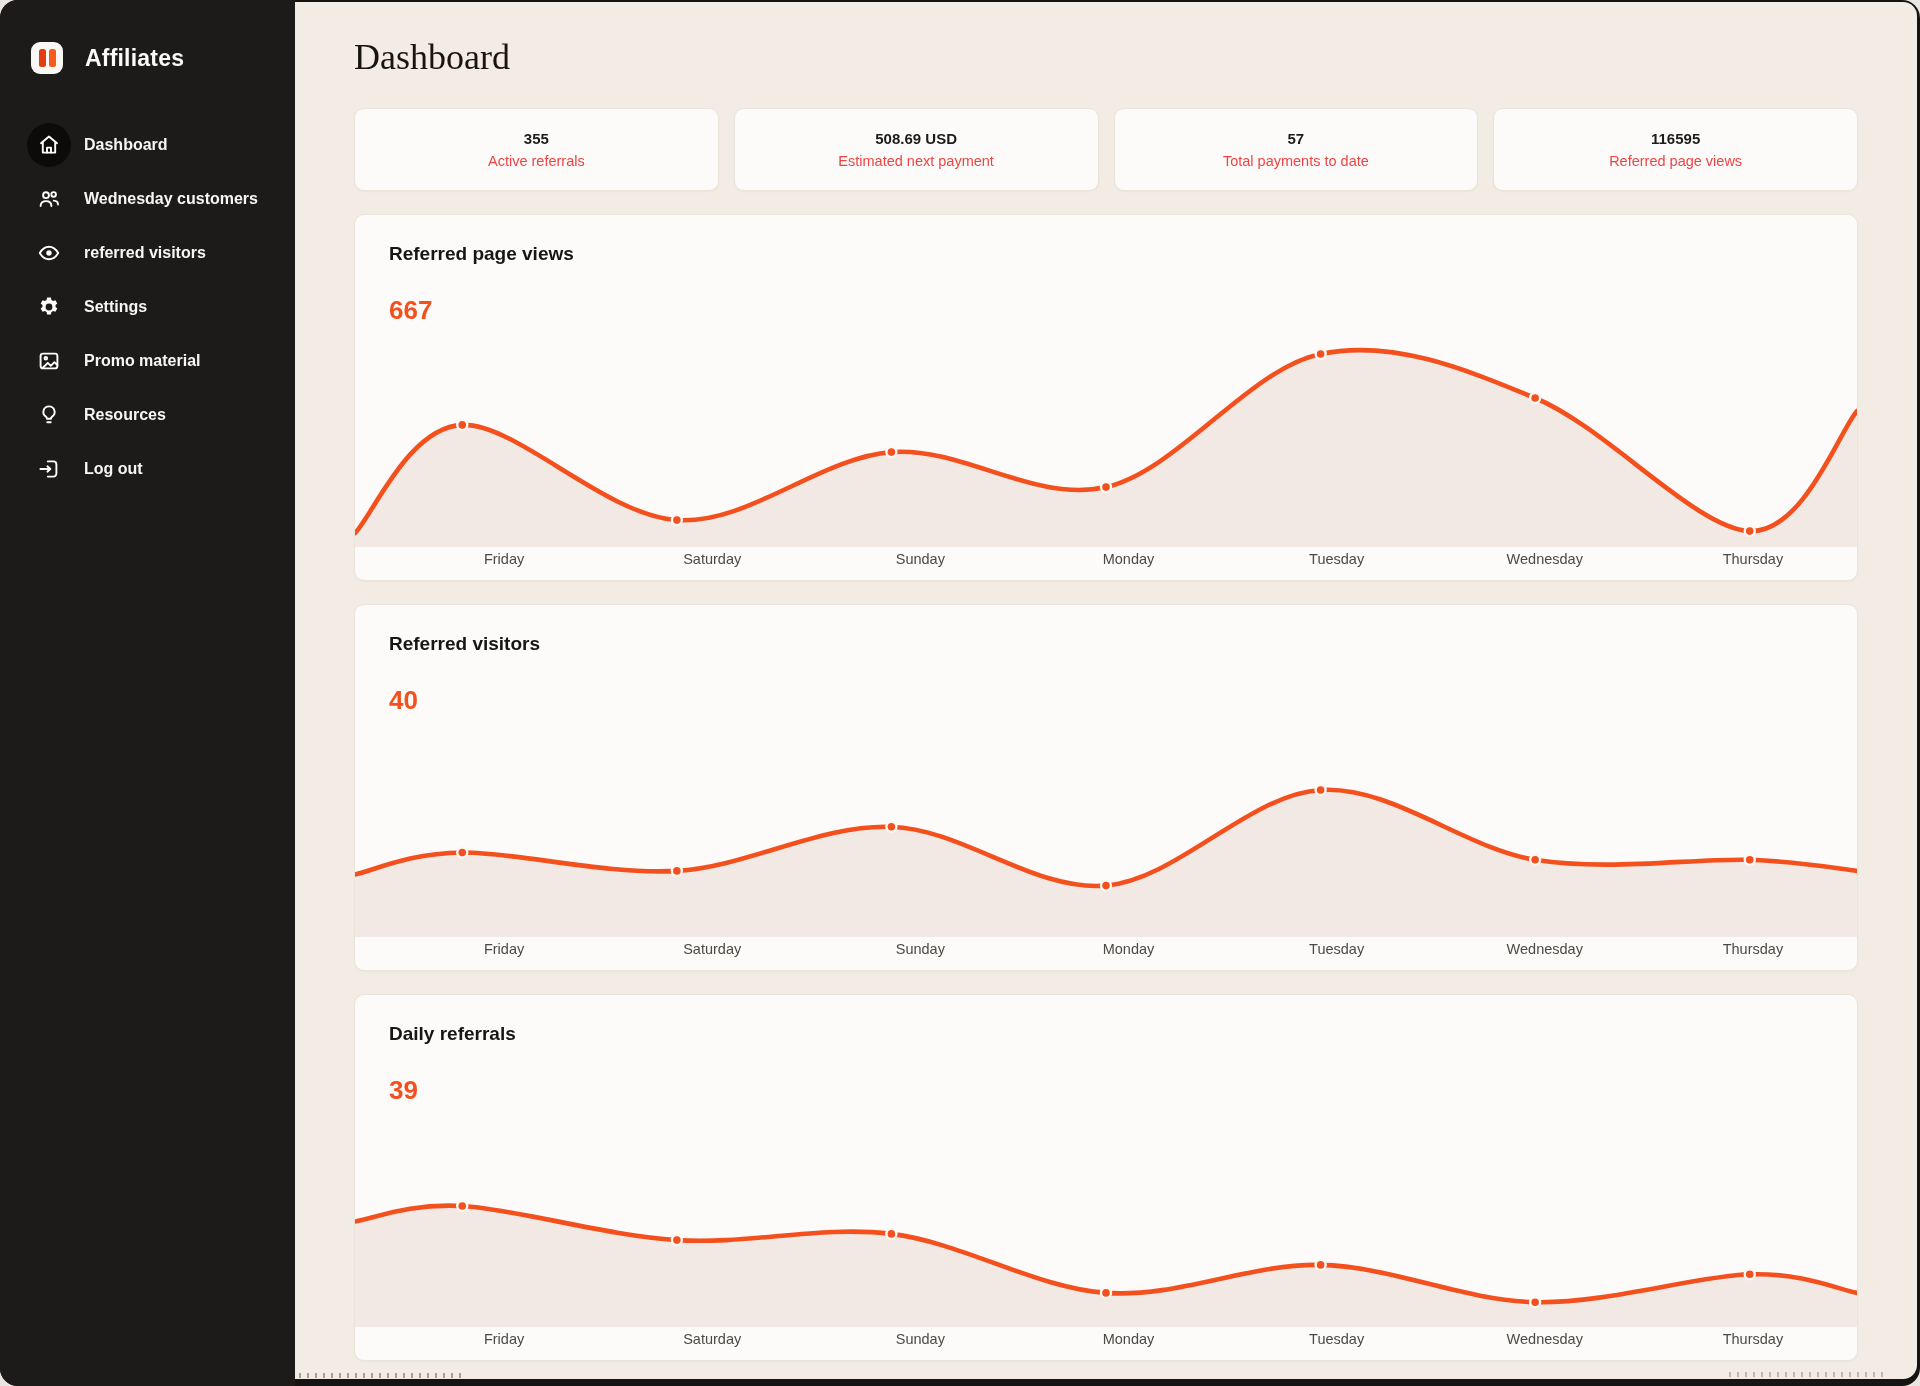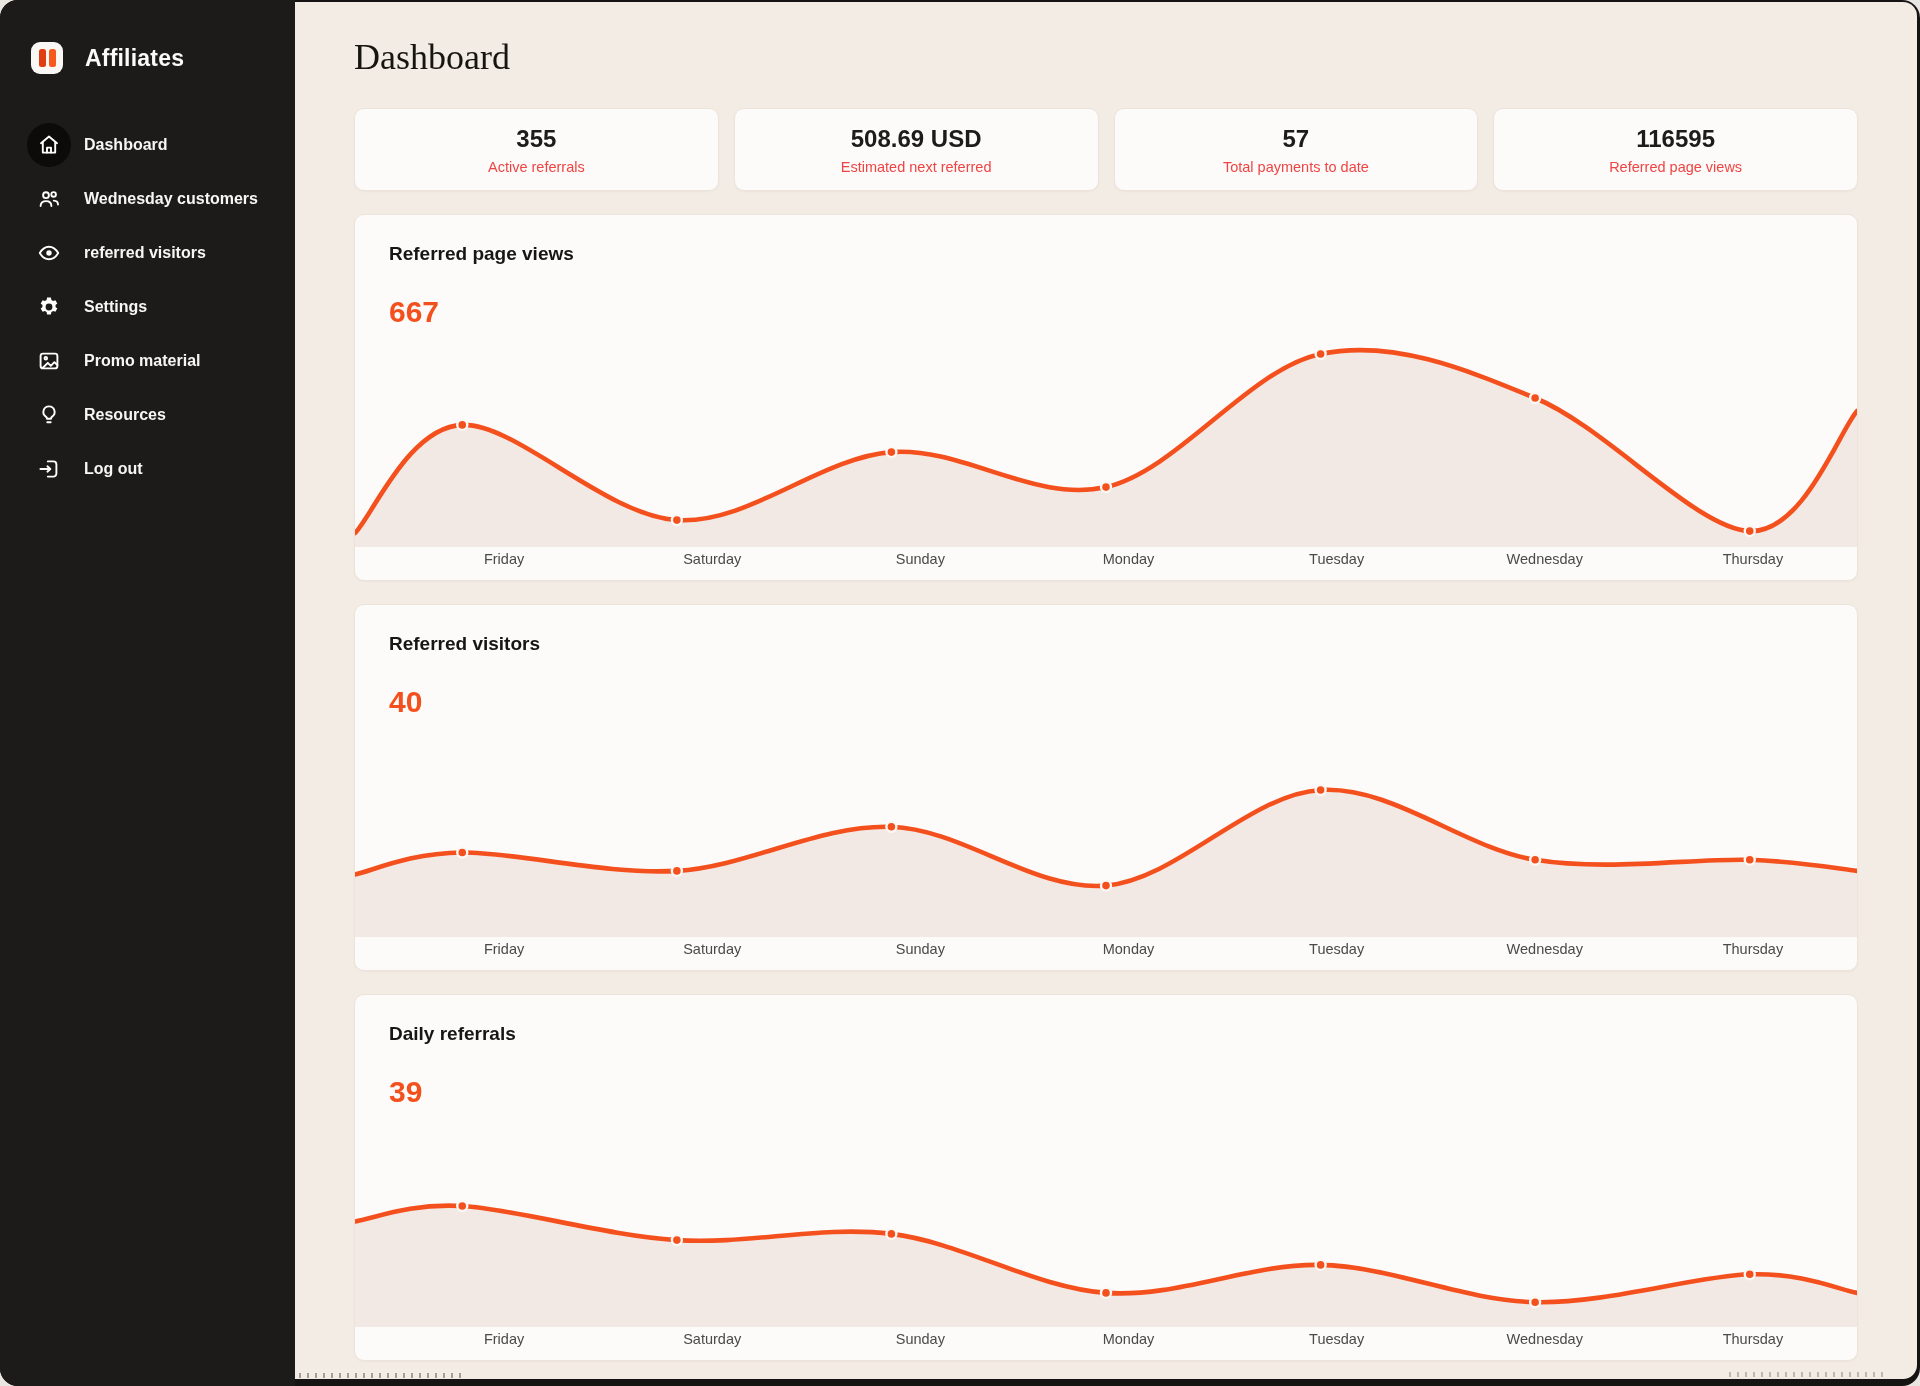--- a/index.html
+++ b/index.html
@@ -30,28 +30,28 @@
 
   
   .main { flex:1; background:#f3ece4; margin:2px 3px 7px 0; border-radius:0 14px 14px 0;
           padding:34px 59px 0 59px; position:relative; overflow:hidden; }
   .page-title { font-family:"Liberation Serif", serif; font-weight:400; font-size:36px; color:#17150f; }
 
   .stats-row { display:flex; gap:15px; margin-top:30px; }
   .stat-card { flex:1; height:83px; background:#fcfbf9; border:1px solid #ece4da; border-radius:10px;
                display:flex; flex-direction:column; align-items:center; justify-content:center; gap:6px;
                box-shadow:0 1px 2px rgba(80,60,40,.04); }
-  .stat-value { font-size:24px; font-weight:700; color:#1d1c1a; }
+  .stat-value { font-size:15px; font-weight:700; color:#1d1c1a; }
   .stat-label { font-size:14.5px; color:#ef4444; }
 
   .chart-card { position:relative; height:367px; background:#fcfbf9; border:1px solid #ece4da;
                 border-radius:10px; margin-top:23px; overflow:hidden;
                 box-shadow:0 1px 2px rgba(80,60,40,.04); }
   .chart-title { position:absolute; left:34px; top:28px; font-size:19px; font-weight:700; color:#171614; z-index:2; }
-  .chart-value { position:absolute; left:34px; top:80px; font-size:30px; font-weight:800; color:#f4501e; z-index:2; }
+  .chart-value { position:absolute; left:34px; top:80px; font-size:26px; font-weight:800; color:#f4501e; z-index:2; }
   .chart-svg  { position:absolute; left:0; top:0; width:100%; height:332px; display:block; }
   .chart-svg circle { stroke:#fbf7f3; stroke-width:2.4; }
   .day-labels { position:absolute; left:0; bottom:0; width:100%; height:35px; display:flex;padding-left:45px; }
   .day-labels span { flex:1; text-align:center; font-size:14.5px; color:#4c4a46; line-height:28px; }
 
   
   .artifact { position:absolute; height:5px; opacity:.45; z-index:3;
               background:repeating-linear-gradient(90deg, #413c36 0 2px, transparent 2px 8px); }
   .artifact.left  { left:4px;  bottom:1px; width:165px; }
   .artifact.right { right:28px; bottom:2px; width:160px; opacity:.3; }
@@ -151,21 +151,21 @@
   <main class="main">
     <h1 class="page-title">Dashboard</h1>
 
     <div class="stats-row">
       <div class="stat-card">
         <div class="stat-value">355</div>
         <div class="stat-label">Active referrals</div>
       </div>
       <div class="stat-card">
         <div class="stat-value">508.69 USD</div>
-        <div class="stat-label">Estimated next referred</div>
+        <div class="stat-label">Estimated next payment</div>
       </div>
       <div class="stat-card">
         <div class="stat-value">57</div>
         <div class="stat-label">Total payments to date</div>
       </div>
       <div class="stat-card">
         <div class="stat-value">116595</div>
         <div class="stat-label">Referred page views</div>
       </div>
     </div>

